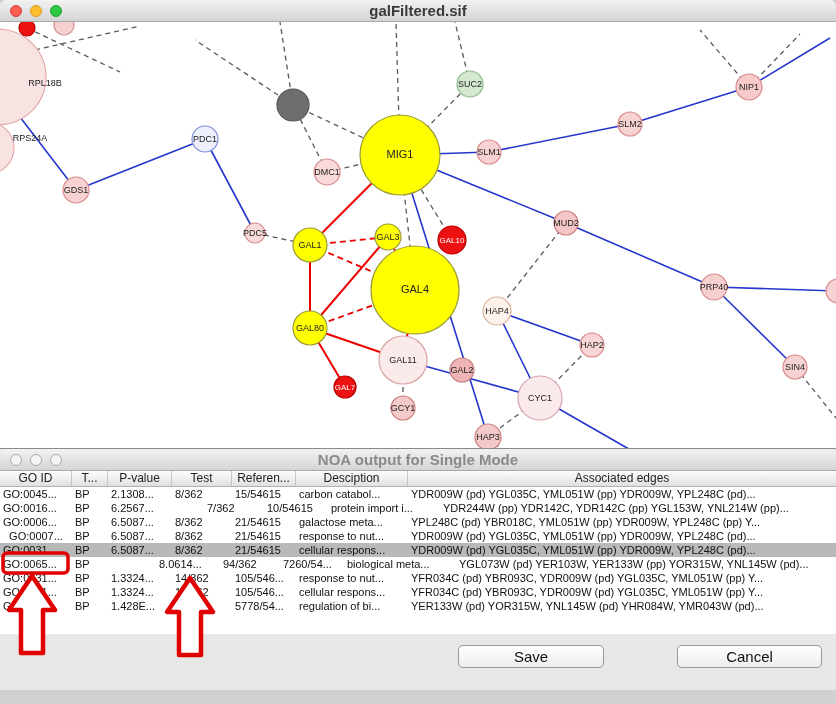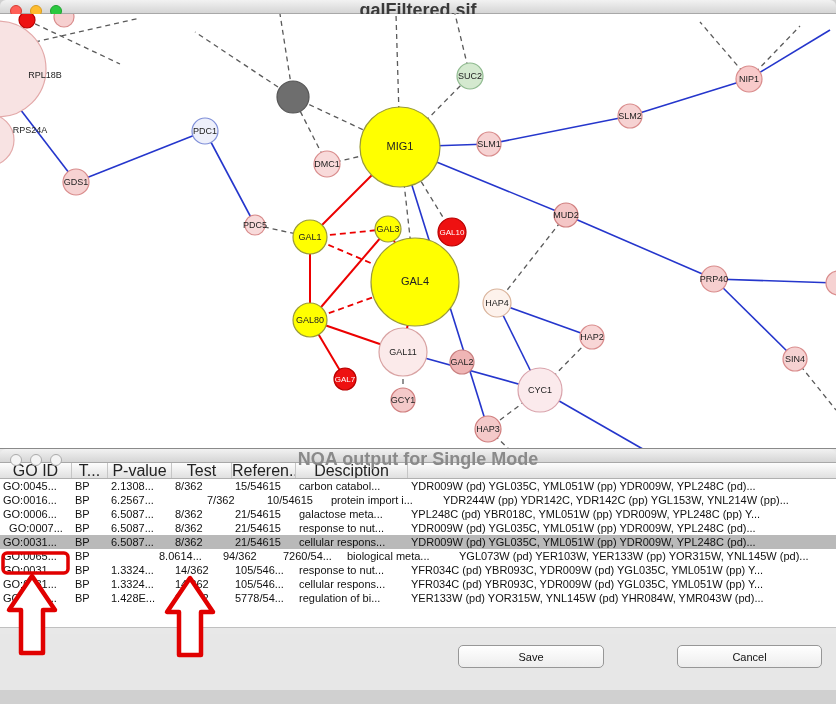--- a/index.html
+++ b/index.html
@@ -1,45 +1,45 @@
 <!DOCTYPE html>
 <html><head>
 <meta charset="utf-8">
 <style>
   html,body{margin:0;padding:0}
   body{width:836px;height:704px;position:relative;overflow:hidden;
        font-family:"Liberation Sans",sans-serif;background:#d0d0d0;}
   .window{position:absolute;left:0;}
   #win-top{top:0;width:836px;height:462px;}
   #win-bottom{top:448px;width:836px;height:242px;background:#e8e8e8;border-top:1px solid #8a8a8a;box-sizing:border-box;}
-  .titlebar{height:14px;background:linear-gradient(#f2f2f2,#d5d5d5);
+  .titlebar{height:22px;background:linear-gradient(#f2f2f2,#d5d5d5);
             border-bottom:1px solid #a8a8a8;position:relative;text-align:center;
-            line-height:21px;font-size:18px;font-weight:bold;color:#3a3a3a;
+            line-height:21px;font-size:15px;font-weight:bold;color:#3a3a3a;
             border-radius:6px 6px 0 0;box-sizing:border-box;}
   #win-bottom .titlebar{color:#8a8a8a;}
   .lights{position:absolute;left:10px;top:5px;display:flex;gap:8px;}
   .light{width:12px;height:12px;border-radius:50%;display:inline-block;box-sizing:border-box;}
   .light.red{background:#ff5f57;border:1px solid #d83b32;}
   .light.yellow{background:#febc2f;border:1px solid #d89c1e;}
   .light.green{background:#2bc840;border:1px solid #1da32f;}
   .light.hollow{background:#f4f4f4;border:1px solid #ababab;}
   .canvas{width:836px;height:440px;background:#ffffff;position:relative;}
   svg text{font-family:"Liberation Sans",sans-serif;}
   .table{height:164px;background:#ffffff;overflow:hidden;border-bottom:1px solid #c0c0c0;}
   .thead{display:flex;height:16px;background:linear-gradient(#fdfdfd,#e0e0e0);
          border-bottom:1px solid #b0b0b0;box-sizing:border-box;}
-  .th{font-size:16px;line-height:15px;text-align:center;color:#222;
+  .th{font-size:12px;line-height:15px;text-align:center;color:#222;
       border-right:1px solid #c6c6c6;box-sizing:border-box;overflow:hidden;white-space:nowrap;}
   .tr{display:flex;height:14px;}
   .tr.selected{background:#b9b9b9;}
   .td{font-size:11px;line-height:14px;padding:0 3px;color:#111;
       box-sizing:border-box;overflow:hidden;white-space:nowrap;}
   .footer{position:absolute;bottom:0;left:0;width:836px;height:56px;background:#e7e7e7;}
   .btn{position:absolute;top:11px;height:23px;border:1px solid #979797;border-radius:5px;
-       background:linear-gradient(#ffffff,#ededed);font-size:11px;color:#111;
+       background:linear-gradient(#ffffff,#ededed);font-size:15px;color:#111;
        font-family:"Liberation Sans",sans-serif;box-sizing:border-box;}
   #btn-save{left:458px;width:146px;}
   #btn-cancel{left:677px;width:145px;}
   .overlay{position:absolute;top:0;left:0;pointer-events:none;z-index:40;}
 </style>
 </head>
 <body>
 
 <div class="window" id="win-top">
   <div class="titlebar">
@@ -233,20 +233,21 @@
     <span>NOA output for Single Mode</span>
   </div>
   <div class="table">
     <div class="thead">
         <div class="th" style="width: 72px;">GO ID</div>
         <div class="th" style="width: 36px;">T...</div>
         <div class="th" style="width: 64px;">P-value</div>
         <div class="th" style="width: 60px;">Test</div>
         <div class="th" style="width: 64px;">Referen...</div>
         <div class="th" style="width: 112px;">Desciption</div>
+        <div class="th" style="flex: 1 1 0%; border-right: none;">Associated edges</div>
       </div>
     <div class="tbody">
         <div class="tr">
           <div class="td" style="width: 72px;">GO:0045...</div>
           <div class="td" style="width: 36px;">BP</div>
           <div class="td" style="width: 64px;">2.1308...</div>
           <div class="td" style="width: 60px;">8/362</div>
           <div class="td" style="width: 64px;">15/54615</div>
           <div class="td" style="width: 112px;">carbon catabol...</div>
           <div class="td" style="flex: 1 1 0%;">YDR009W (pd) YGL035C, YML051W (pp) YDR009W, YPL248C (pd)...</div>

